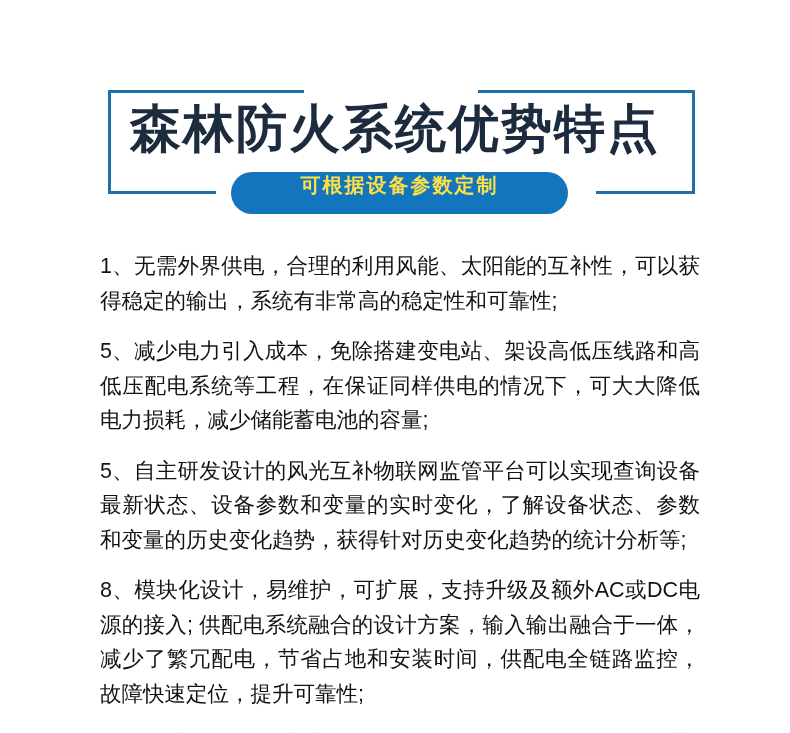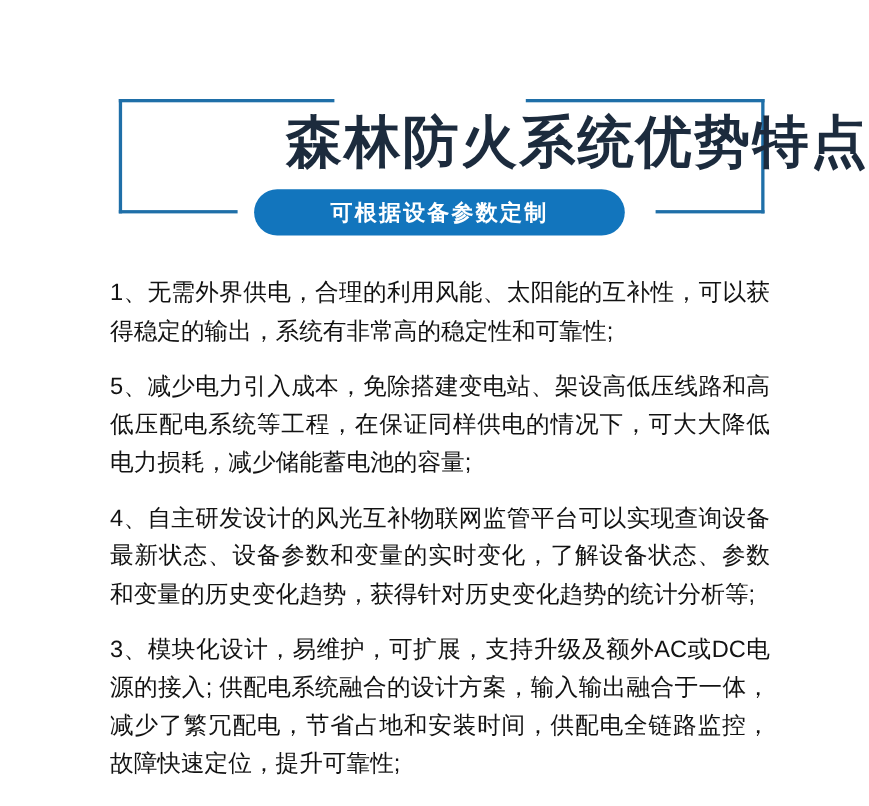--- a/index.html
+++ b/index.html
@@ -72,43 +72,42 @@
     width: 99px;
     height: 3px;
     background: #1f6fa8;
   }
 
   .banner-title {
     position: absolute;
     left: 0;
     top: 98px;
     width: 790px;
-    text-align: right;
+    text-align: center;
     font-size: 51px;
     line-height: 62px;
     font-weight: bold;
     color: #1c2b3d;
     letter-spacing: 2px;
     white-space: nowrap;
   }
 
   .banner-pill {
     position: absolute;
     left: 231px;
     top: 172px;
     width: 337px;
     height: 42px;
     border-radius: 21px;
     background: #1275bd;
-    color: #ffffff;
+    color: #fde047;
     font-size: 20px;
     font-weight: bold;
     letter-spacing: 2px;
     display: flex;
-    align-items: center;
     justify-content: center;
     box-sizing: border-box;
   }
 
   
   .body-copy {
     position: absolute;
     left: 84px;
     top: 233px;
     width: 632px;
@@ -142,16 +141,16 @@
   <div class="banner-title">森林防火系统优势特点</div>
 
   <div class="banner-pill">
     <span>可根据设备参数定制</span>
   </div>
 </div>
 
 <div class="body-copy">
   <p>1、无需外界供电，合理的利用风能、太阳能的互补性，可以获得稳定的输出，系统有非常高的稳定性和可靠性;</p>
   <p>5、减少电力引入成本，免除搭建变电站、架设高低压线路和高低压配电系统等工程，在保证同样供电的情况下，可大大降低电力损耗，减少储能蓄电池的容量;</p>
-  <p>4、自主研发设计的风光互补物联网监管平台可以实现查询设备最新状态、设备参数和变量的实时变化，了解设备状态、参数和变量的历史变化趋势，获得针对历史变化趋势的统计分析等;</p>
-  <p>3、模块化设计，易维护，可扩展，支持升级及额外AC或DC电源的接入; 供配电系统融合的设计方案，输入输出融合于一体，减少了繁冗配电，节省占地和安装时间，供配电全链路监控，故障快速定位，提升可靠性;</p>
+  <p>5、自主研发设计的风光互补物联网监管平台可以实现查询设备最新状态、设备参数和变量的实时变化，了解设备状态、参数和变量的历史变化趋势，获得针对历史变化趋势的统计分析等;</p>
+  <p>8、模块化设计，易维护，可扩展，支持升级及额外AC或DC电源的接入; 供配电系统融合的设计方案，输入输出融合于一体，减少了繁冗配电，节省占地和安装时间，供配电全链路监控，故障快速定位，提升可靠性;</p>
   <p>6、采用新型低能耗高度集成控制芯片，发电量显著提升。最高效率高达99%，工业级可靠性，适应室外一切严苛环境。</p>
 </div>
 
 </body></html>

